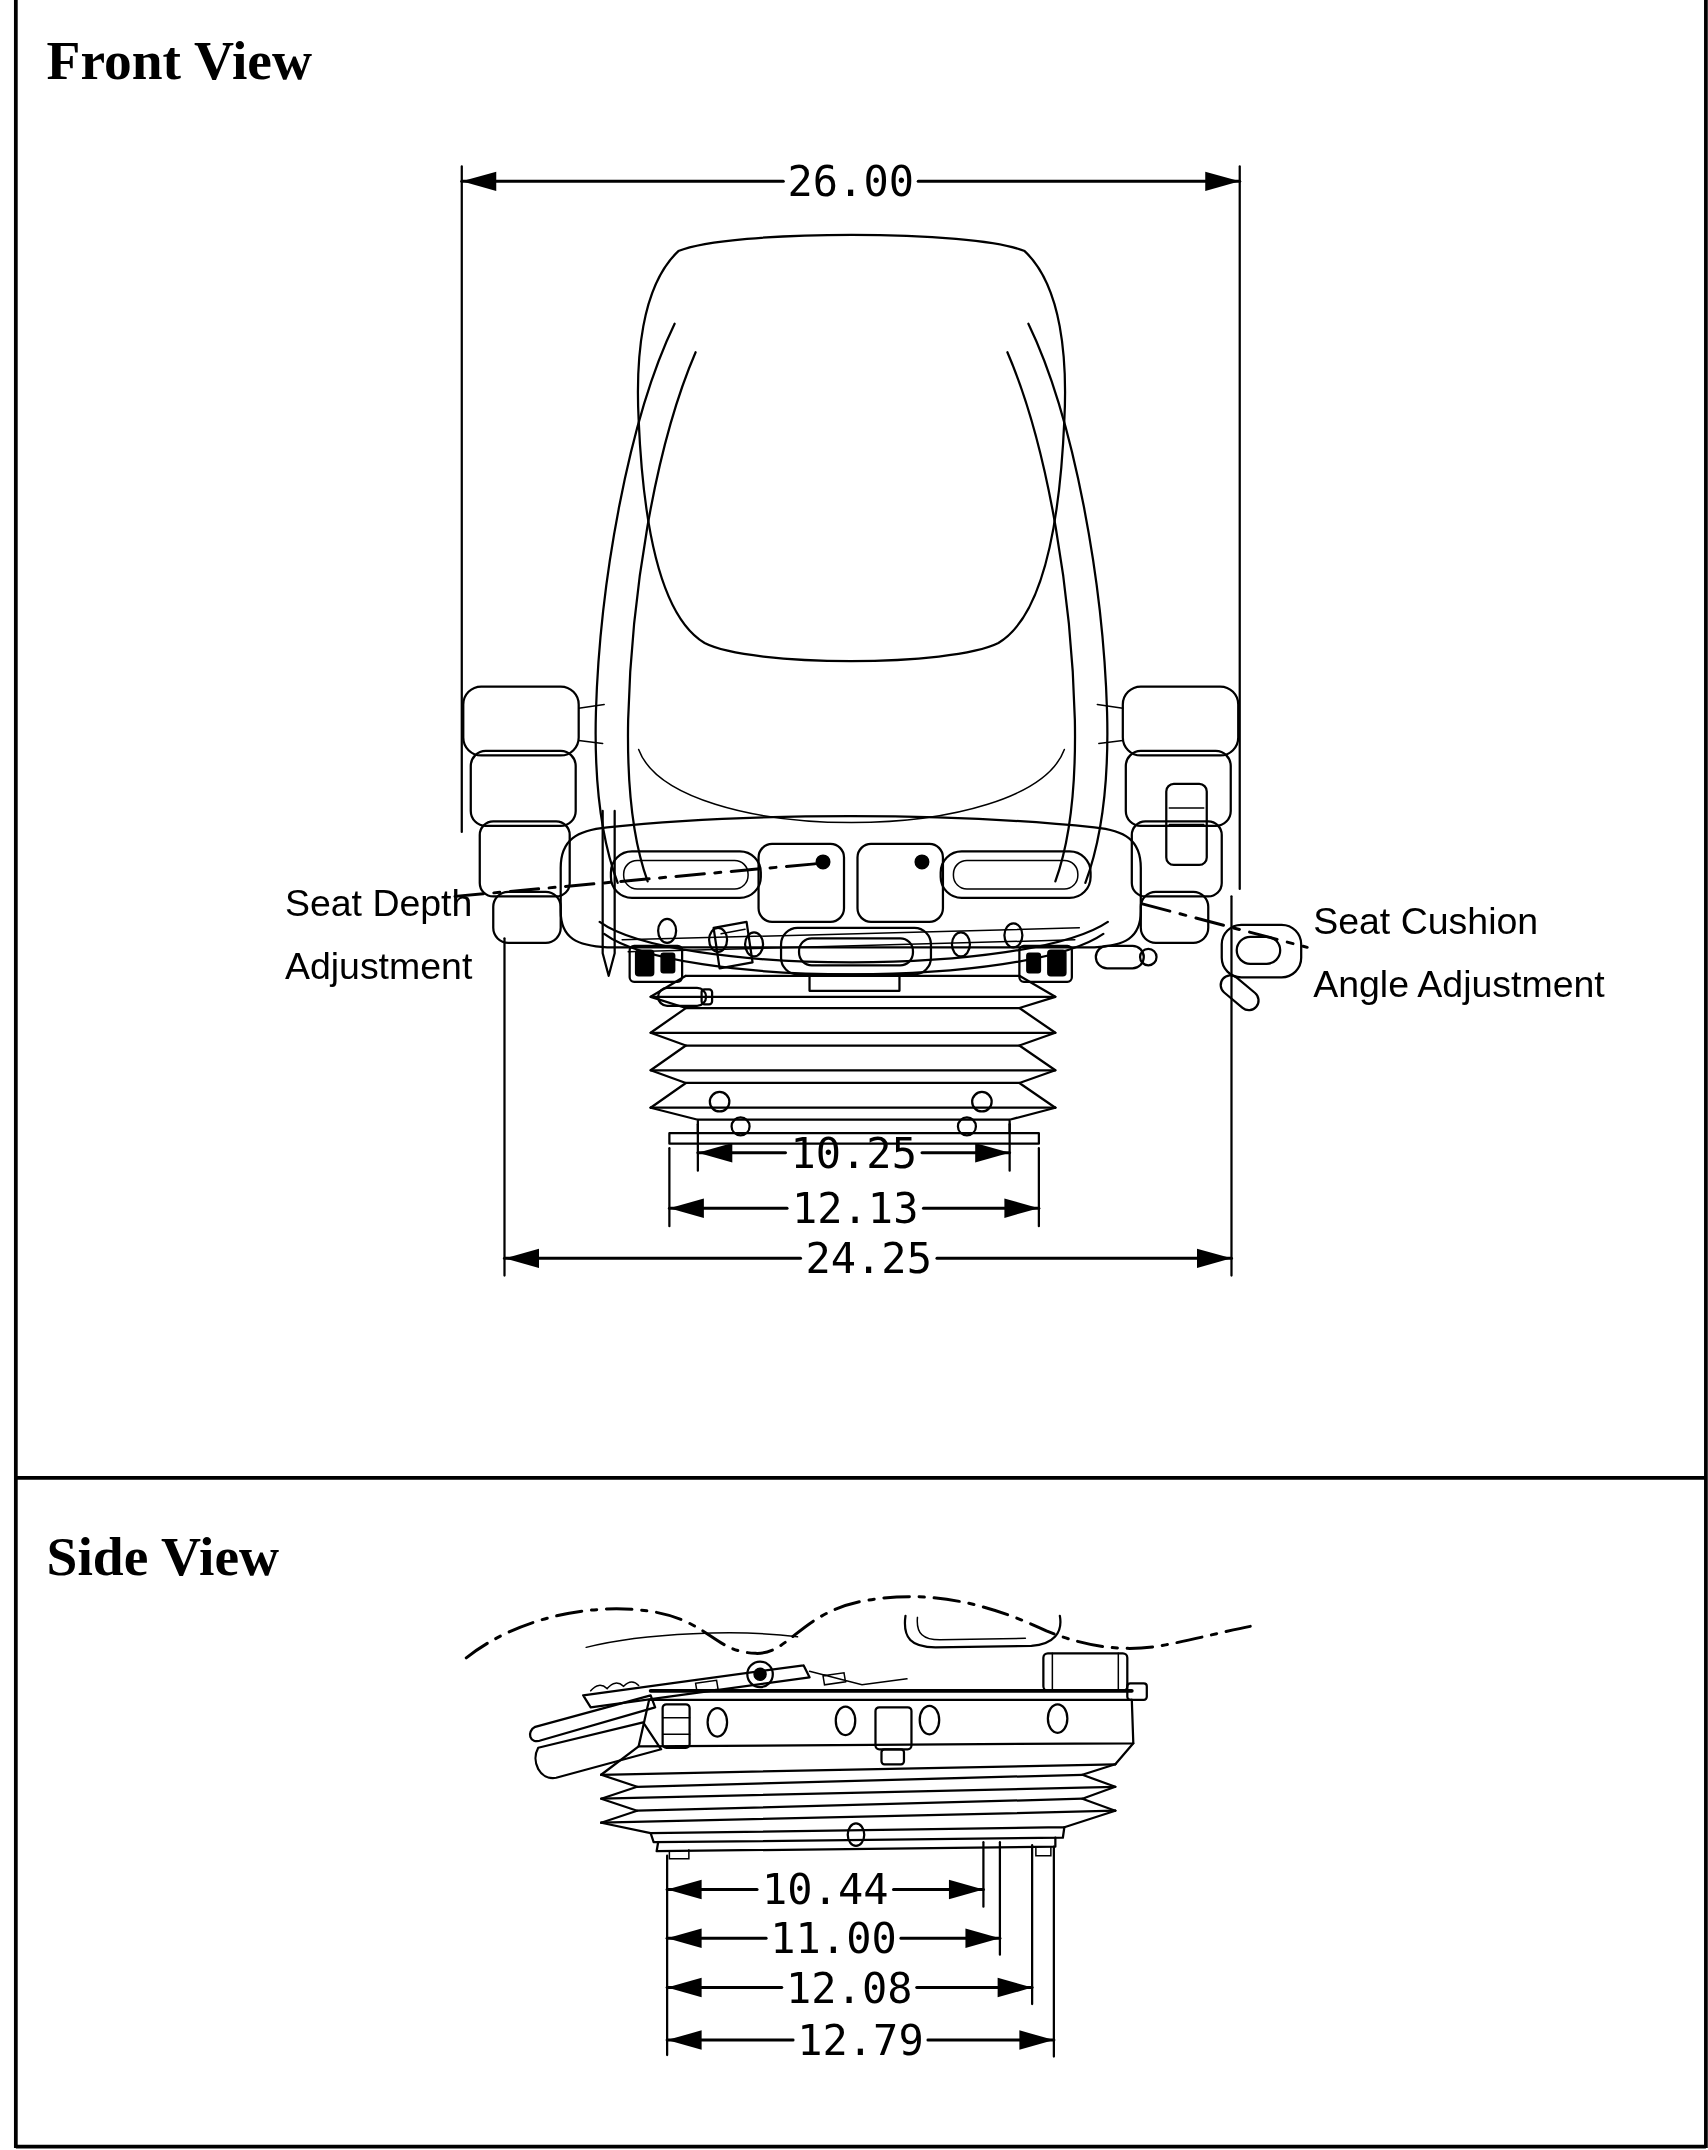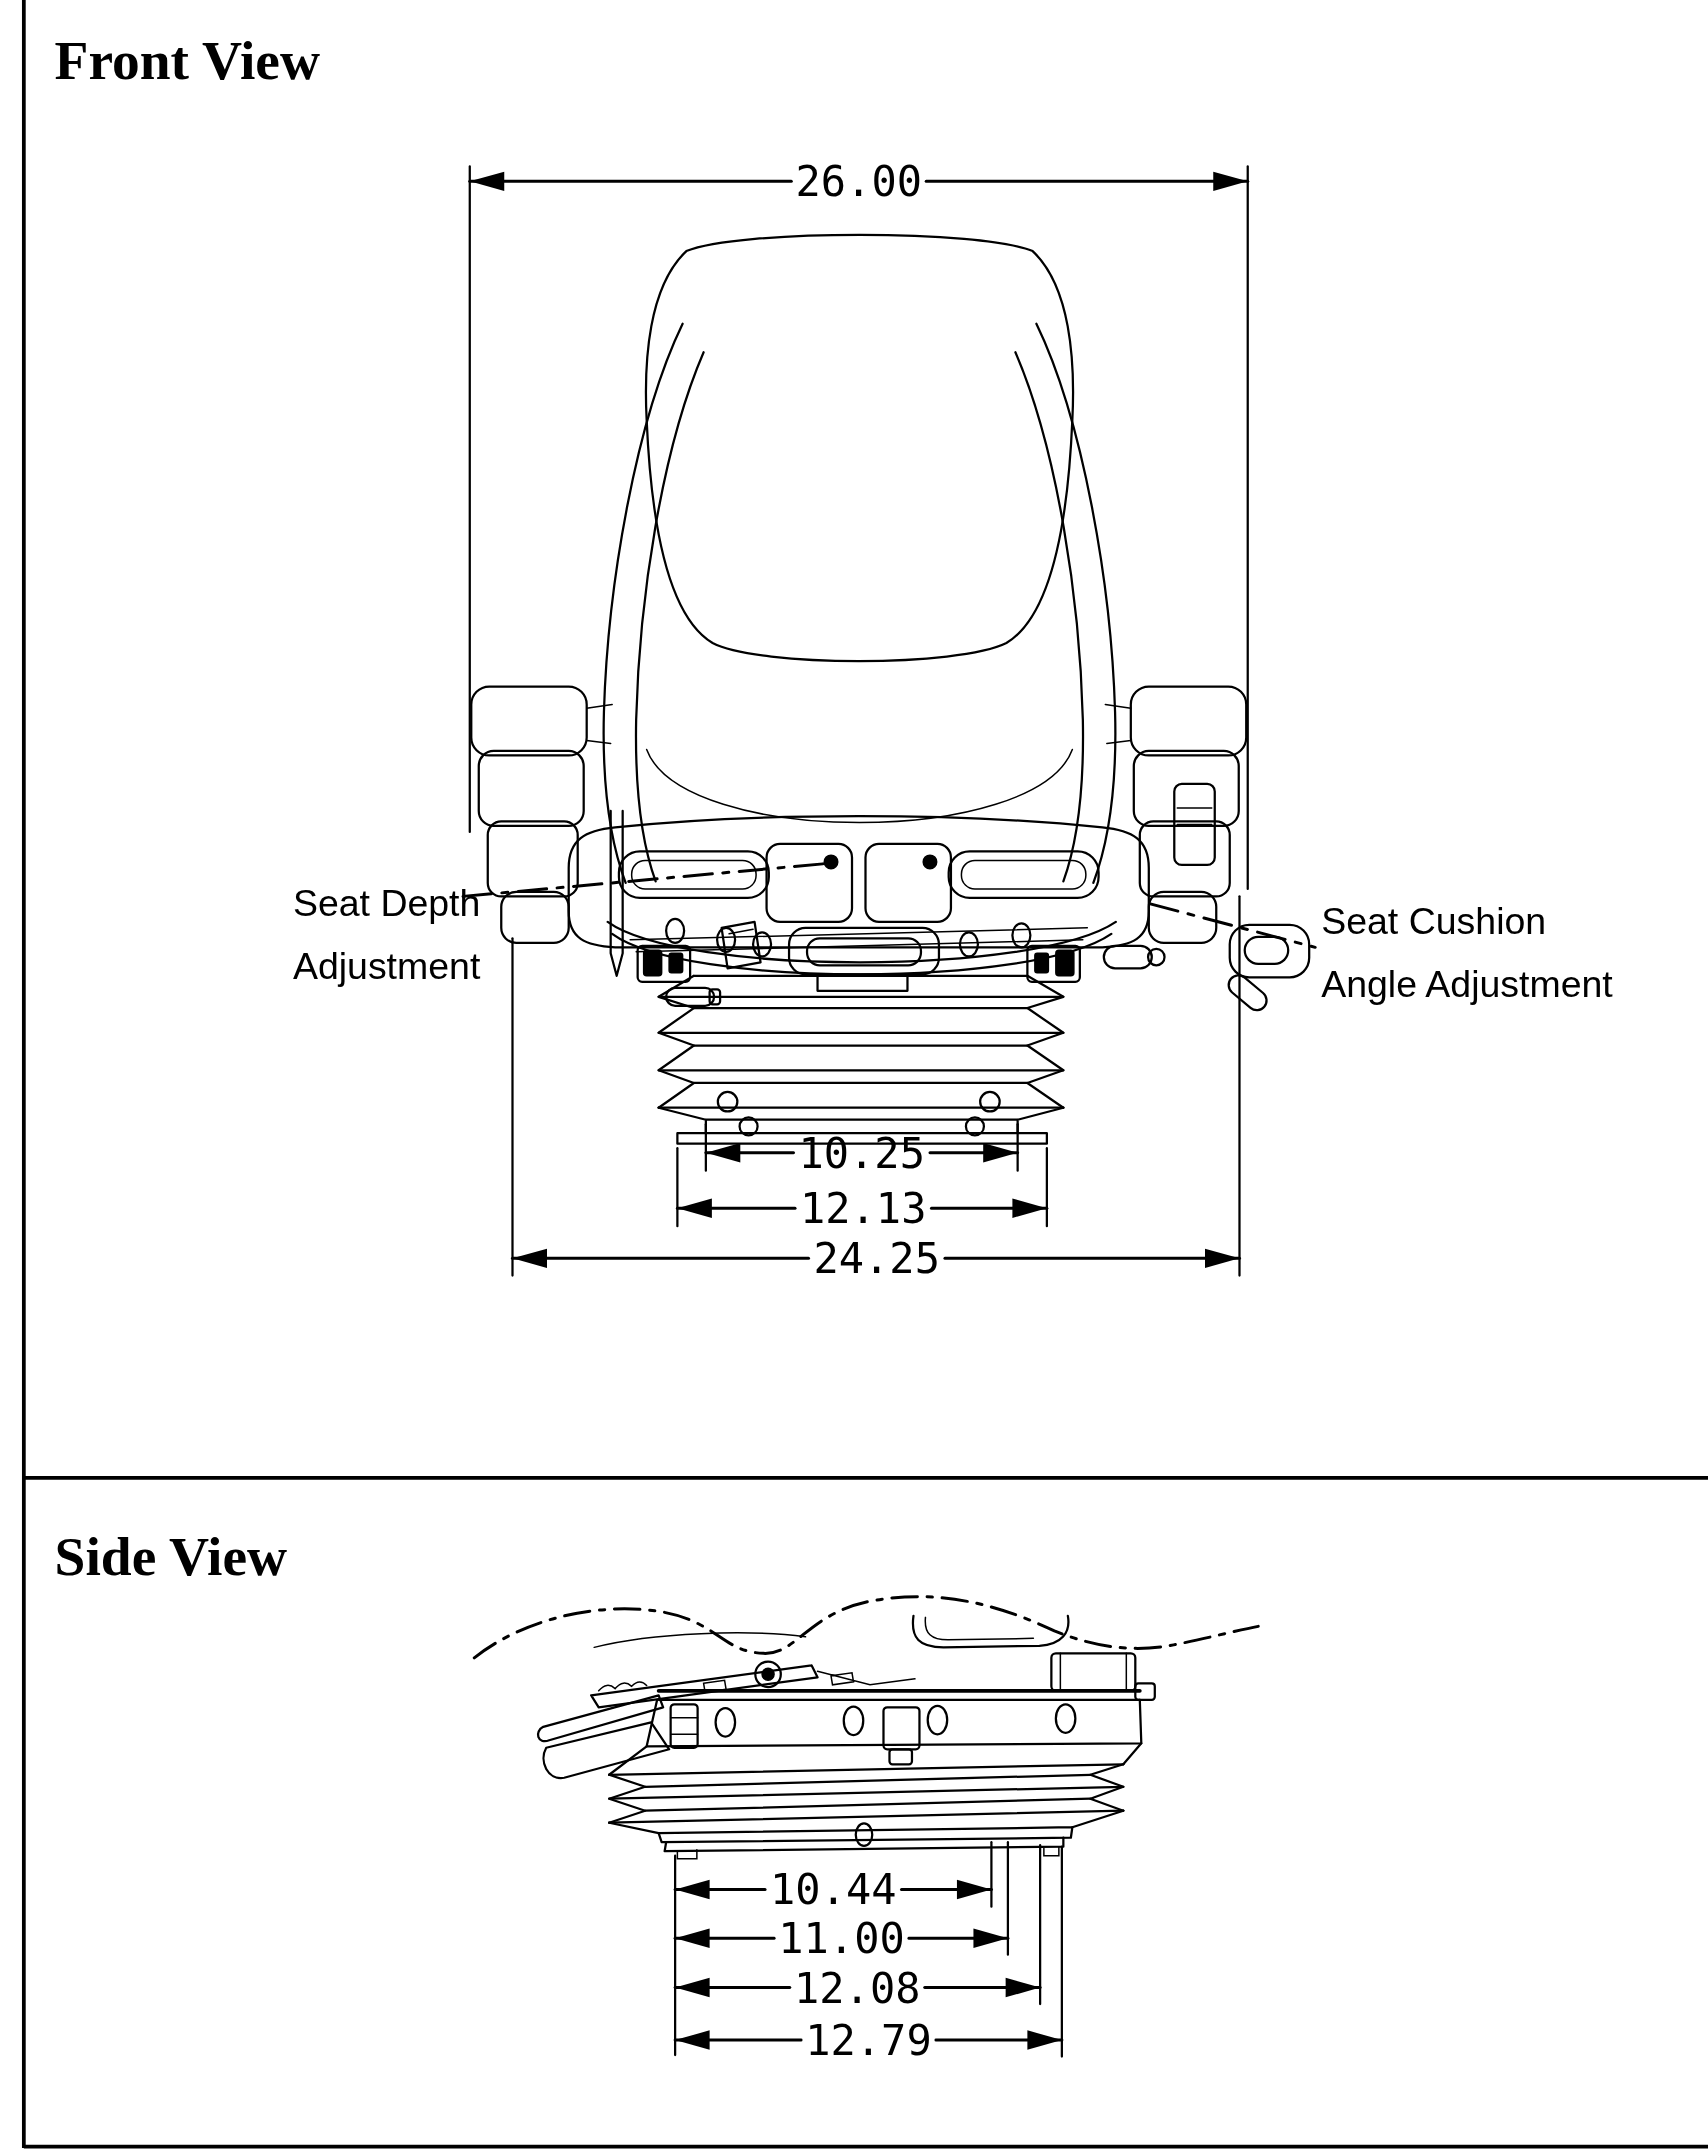--- a/index.html
+++ b/index.html
@@ -1,16 +1,16 @@
 <!DOCTYPE html>
 <html style="font-size:12px"><head>
 <meta charset="utf-8">
 <style>
   html,body{margin:0;padding:0;background:#ffffff;}
-  #page{position:relative;width:1554px;height:2151px;background:#fff;font-family:"Liberation Sans",sans-serif;padding-left:8px;}
+  #page{position:relative;width:1554px;height:2151px;background:#fff;font-family:"Liberation Sans",sans-serif;}
   svg{display:block;}
   .ln{fill:none;stroke:#000;stroke-width:3;stroke-linecap:round;stroke-linejoin:round;}
   .thin{fill:none;stroke:#000;stroke-width:2;stroke-linecap:round;}
   .thk{fill:none;stroke:#000;stroke-width:5;stroke-linecap:round;}
   .dimln{fill:none;stroke:#000;stroke-width:4;stroke-linecap:round;}
   .ext{fill:none;stroke:#000;stroke-width:3;stroke-linecap:round;}
   .bord{stroke:#000;stroke-width:5;}
   .arrow{fill:#000;stroke:none;}
   .blackfill{fill:#000;stroke:#000;stroke-width:2;}
   .dimtext{font-family:"DejaVu Sans Mono",monospace;font-size:56px;fill:#000;text-anchor:middle;}

